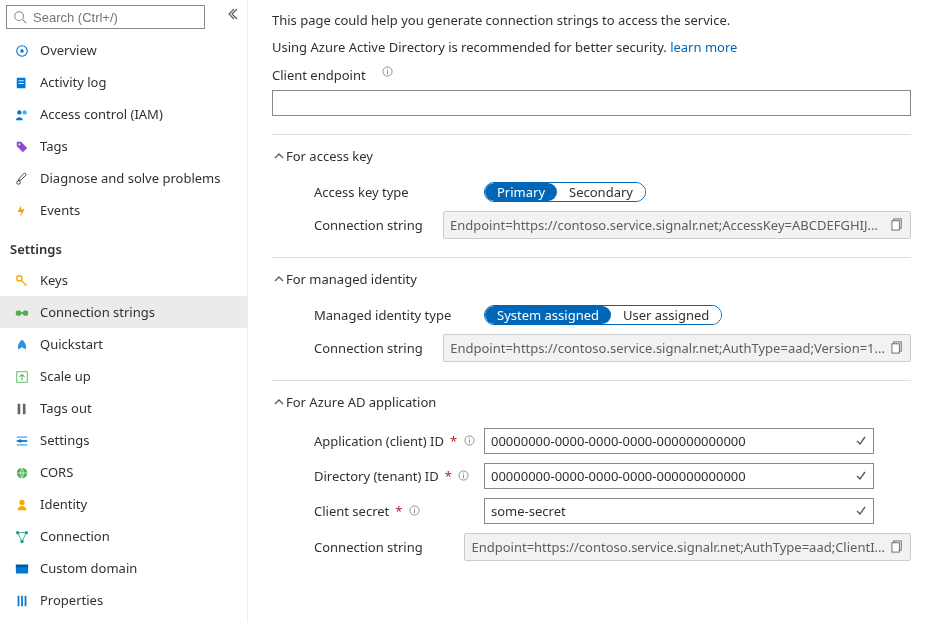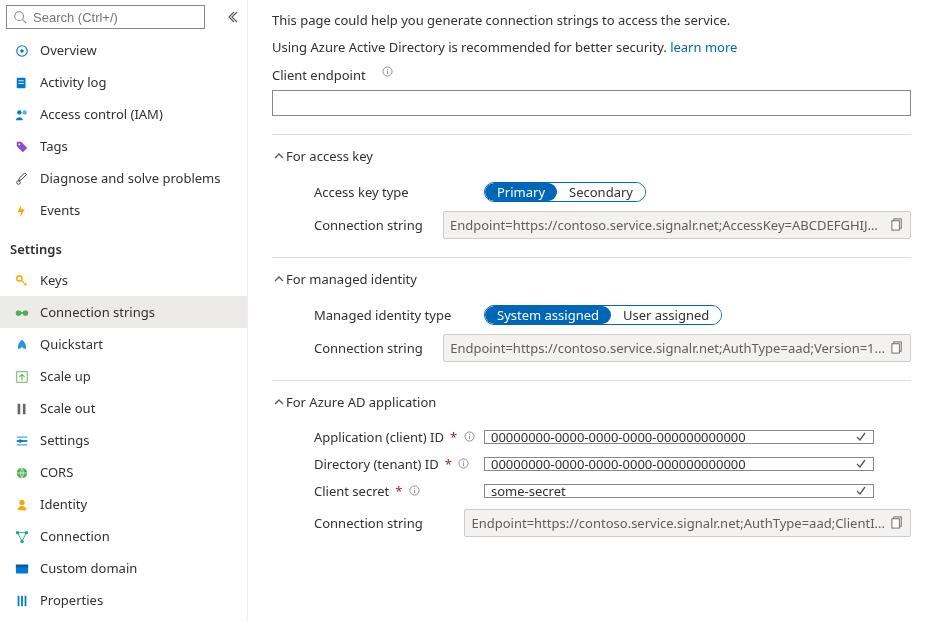--- a/index.html
+++ b/index.html
@@ -16,21 +16,21 @@
     .sidebar {
       width: 248px;
       border-right: 1px solid #eee;
       display: flex;
       flex-direction: column;
       background: #fff;
     }
     .search-row {
       padding: 5px 6px;
       display: flex;
-      align-items: center;
+      align-items: flex-start;
       gap: 18px;
     }
     .search-box {
       flex: 1;
       display: flex;
       align-items: center;
       border: 1px solid #8a8886;
       height: 24px;
       padding: 0 6px;
       gap: 6px;
@@ -171,21 +171,21 @@
       margin-left: 6px;
       cursor: pointer;
       color:#605e5c;
       flex:none;
       display:flex;
     }
     .validated-input {
       display:flex;
       align-items:center;
       border:1px solid #8a8886;
-      height:14px;
+      height:26px;
       padding:0 6px;
       max-width:390px;
       flex:1;
       font-size:13px;
     }
     .validated-input .vi-text { flex:1; }
     .validated-input .check { color:#605e5c; }
     svg { display:block; }
   </style>
 </head>
@@ -303,21 +303,21 @@
         </span>
       <span>Scale up</span>
     </div>
     <div class="nav-item">
       <span class="nav-icon">
           <svg width="14" height="14" viewBox="0 0 16 16">
             <rect x="3" y="2" width="3" height="12" fill="#666"></rect>
             <rect x="9" y="2" width="3" height="12" fill="#666"></rect>
           </svg>
         </span>
-      <span>Scale out</span>
+      <span>Tags out</span>
     </div>
     <div class="nav-item">
       <span class="nav-icon">
           <svg width="14" height="14" viewBox="0 0 16 16">
             <rect x="2" y="7" width="12" height="2" fill="#0078d4"></rect>
             <circle cx="6" cy="8" r="2" fill="#0078d4"></circle>
             <rect x="2" y="3" width="12" height="1" fill="#0078d4"></rect>
             <rect x="2" y="12" width="12" height="1" fill="#0078d4"></rect>
           </svg>
         </span>

